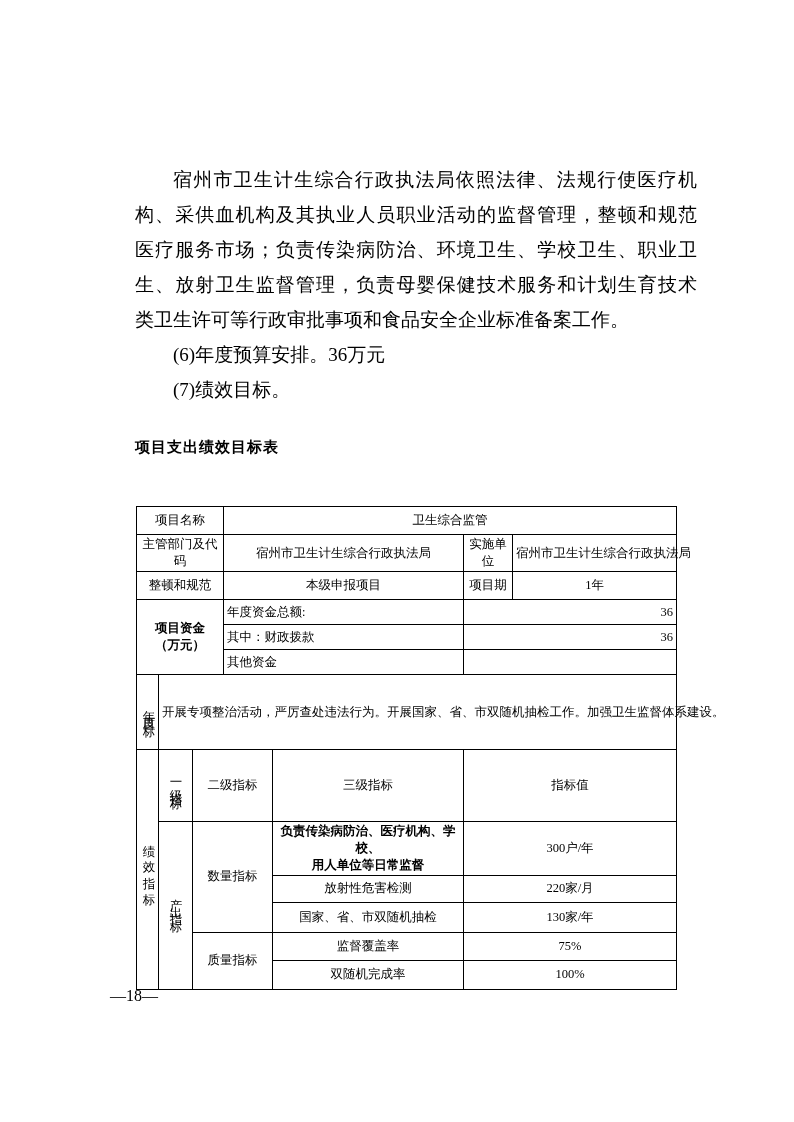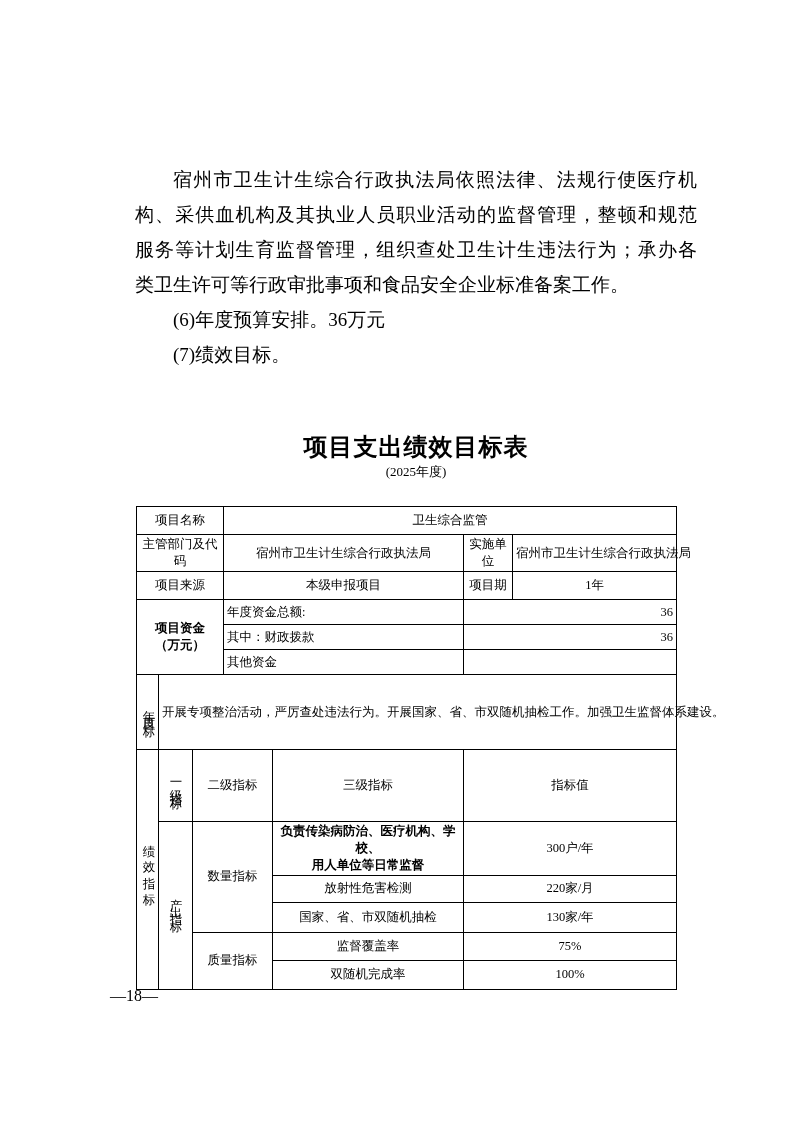--- a/index.html
+++ b/index.html
@@ -13,22 +13,22 @@
   .body-text{
     position:absolute;left:135px;top:162px;width:562px;
     font-size:19px;line-height:35px;color:#000;
   }
   .line{height:35px;white-space:nowrap;}
   .jline{text-align:justify;text-align-last:justify;white-space:normal;}
   .indent{text-indent:38px;}
   
   .table-title{
     position:absolute;left:135px;top:434px;width:562px;
-    text-align:center;font-family:"Liberation Sans","DejaVu Sans",sans-serif;
-    font-weight:700;font-size:24px;line-height:26px;letter-spacing:1px;
+    font-family:"Liberation Sans","DejaVu Sans",sans-serif;
+    font-weight:700;font-size:15px;line-height:26px;letter-spacing:1px;
   }
   .table-subtitle{
     position:absolute;left:135px;top:463px;width:562px;
     text-align:center;font-size:13px;line-height:17px;
   }
   
   table.perf{
     position:absolute;left:136px;top:506px;width:541px;
     border-collapse:collapse;table-layout:fixed;
     font-family:"Liberation Serif","DejaVu Serif",serif;
@@ -65,28 +65,28 @@
   }
 </style>
 </head>
 <body>
 
 <div class="page">
 
   <div class="body-text">
     <div class="line jline indent">宿州市卫生计生综合行政执法局依照法律、法规行使医疗机</div>
     <div class="line jline">构、采供血机构及其执业人员职业活动的监督管理，整顿和规范</div>
-    <div class="line jline">服务等计划生育监督管理，组织查处卫生计生违法行为；承办各</div>
+    <div class="line jline">医疗服务市场；负责传染病防治、环境卫生、学校卫生、职业卫</div>
+    <div class="line jline">生、放射卫生监督管理，负责母婴保健技术服务和计划生育技术</div>
     <div class="line">类卫生许可等行政审批事项和食品安全企业标准备案工作。</div>
     <div class="line indent">(6)年度预算安排。36万元</div>
     <div class="line indent">(7)绩效目标。</div>
   </div>
 
   <div class="table-title">项目支出绩效目标表</div>
-  <div class="table-subtitle">(2025年度)</div>
 
   <table class="perf">
     <colgroup>
       <col style="width:22px">
         <col style="width:34px">
         <col style="width:31px">
       <col style="width:49px">
         <col style="width:191px">
         <col style="width:49px">
       <col style="width:164px">
@@ -96,21 +96,21 @@
         <td colspan="3" class="c">项目名称</td>
         <td colspan="4" class="c lg">卫生综合监管</td>
       </tr>
       <tr class="h37">
         <td colspan="3" class="c">主管部门及代码</td>
         <td colspan="2" class="c">宿州市卫生计生综合行政执法局</td>
         <td class="c">实施单位</td>
         <td class="c small-nowrap">宿州市卫生计生综合行政执法局</td>
       </tr>
       <tr class="h28">
-        <td colspan="3" class="c">项目来源</td>
+        <td colspan="3" class="c">整顿和规范</td>
         <td colspan="2" class="c">本级申报项目</td>
         <td class="c">项目期</td>
         <td class="c">1年</td>
       </tr>
       <tr class="h25">
         <td colspan="3" rowspan="3" class="c pre">项目资金
 （万元）</td>
         <td colspan="2" class="lpad1">年度资金总额:</td>
         <td colspan="2" class="numv">36</td>
       </tr>

